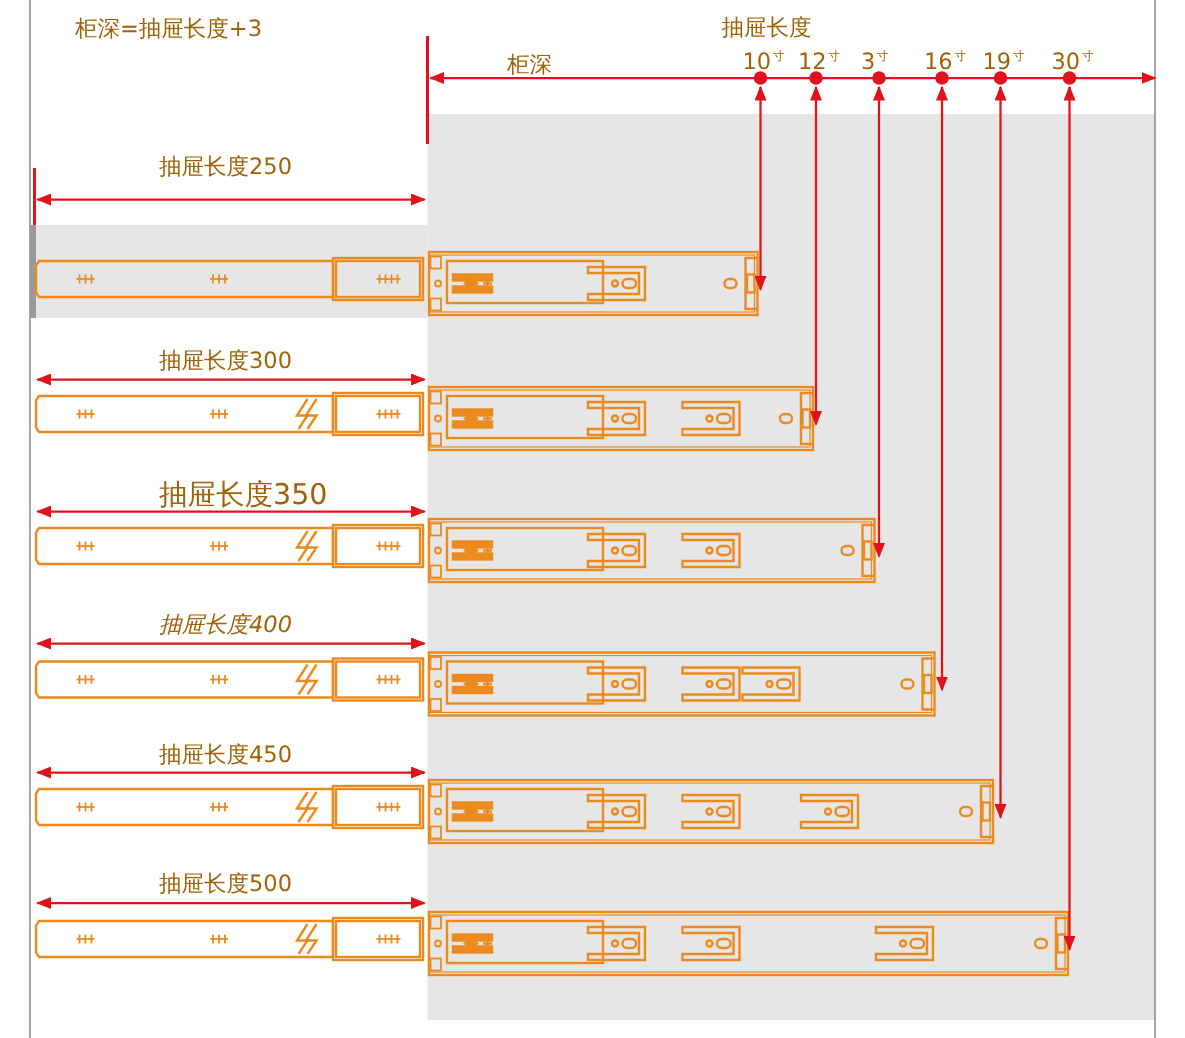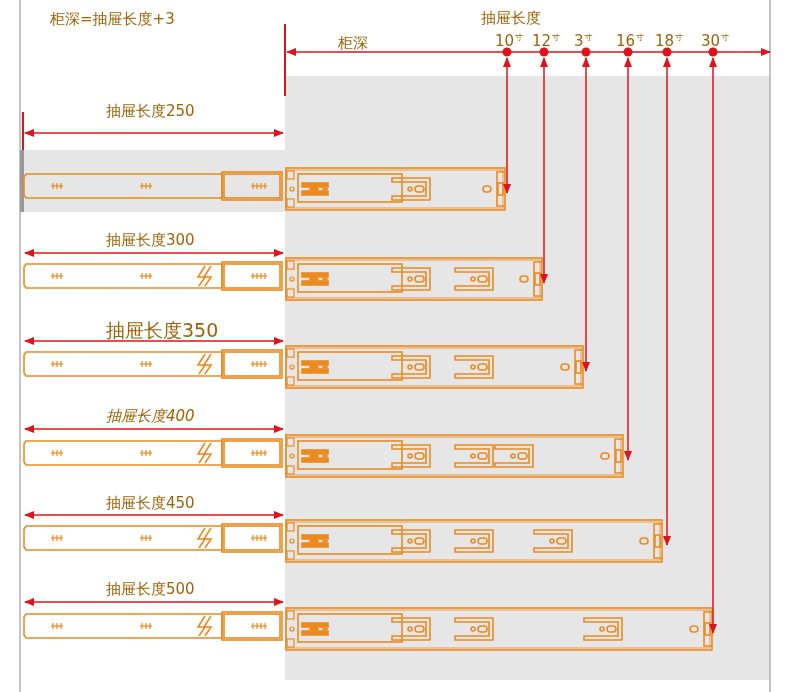--- a/index.html
+++ b/index.html
@@ -301,21 +301,21 @@
 
   <div class="txt" style="left:50px;top:12px;font-size:15px;">柜深=抽屉长度+3</div>
   <div class="txt" style="left:481px;top:11px;font-size:15px;">抽屉长度</div>
   <div class="txt" style="left:338px;top:36px;font-size:15px;">柜深</div>
 
   <div id="size-labels">
       <div class="txt" style="left: 495px; top: 34px; font-size: 15px;"><span>10</span><span class="small">寸</span></div>
       <div class="txt" style="left: 532px; top: 34px; font-size: 15px;"><span>12</span><span class="small">寸</span></div>
       <div class="txt" style="left: 574px; top: 34px; font-size: 15px;"><span>3</span><span class="small">寸</span></div>
       <div class="txt" style="left: 616px; top: 22px; font-size: 15px; margin-top: 12px;"><span>16</span><span class="small">寸</span></div>
-      <div class="txt" style="left: 655px; top: 34px; font-size: 15px;"><span>18</span><span class="small">寸</span></div>
+      <div class="txt" style="left: 655px; top: 34px; font-size: 15px;"><span>19</span><span class="small">寸</span></div>
       <div class="txt" style="left: 701px; top: 34px; font-size: 15px;"><span>30</span><span class="small">寸</span></div>
     </div>
   <div id="drawer-labels">
       <div class="txt" style="left: 106px; top: 104px; font-size: 15px;">抽屉长度250</div>
       <div class="txt" style="left: 106px; top: 233px; font-size: 15px;">抽屉长度300</div>
       <div class="txt" style="left: 106px; top: 321px; font-size: 19px;">抽屉长度350</div>
       <div class="txt" style="left: 106px; top: 409px; font-size: 15px; font-style: italic;">抽屉长度400</div>
       <div class="txt" style="left: 106px; top: 496px; font-size: 15px;">抽屉长度450</div>
       <div class="txt" style="left: 106px; top: 582px; font-size: 15px;">抽屉长度500</div>
     </div>

